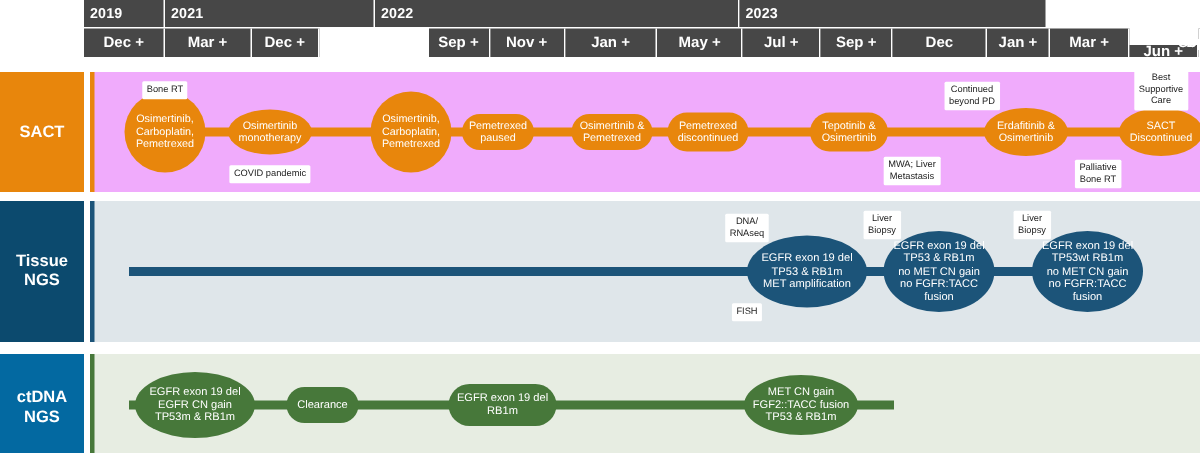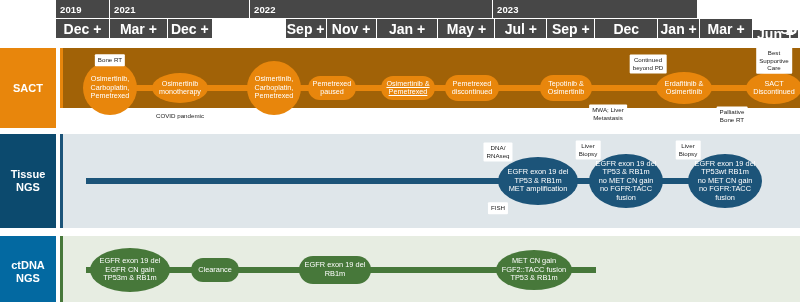--- a/index.html
+++ b/index.html
@@ -48,21 +48,21 @@
     padding-left: 4px;
     box-sizing: border-box;
     border-right: 1px solid #ffffff;
     letter-spacing: .1px;
   }
   .year-cell:last-child { border-right: none; }
 
   .month-cell {
     background: #474747;
     color: #ffffff;
-    font-size: 14px;
+    font-size: 10px;
     font-weight: bold;
     display: flex;
     align-items: center;
     justify-content: center;
     box-sizing: border-box;
     border-right: 1px solid #ffffff;
     white-space: nowrap;
   }
   .month-cell:last-child { border-right: none; }
 
@@ -104,21 +104,21 @@
   }
 
   .lane-sact   { top: 48px;  height: 80px; }
   .lane-tissue { top: 134px; height: 94px; }
   .lane-ctdna  { top: 236px; height: 66px; }
 
   .lane-sact   .lane-label { height: 80px; background: #E8860C; }
   .lane-tissue .lane-label { height: 94px; background: #0c4a6e; }
   .lane-ctdna  .lane-label { height: 72px; background: #0369a1; }
 
-  .lane-sact   .lane-body { height: 60px; background: #a16207; }
+  .lane-sact   .lane-body { height: 80px; background: #f0abfc; }
   .lane-tissue .lane-body { height: 94px; background: #DFE6EA; }
   .lane-ctdna  .lane-body { height: 66px; background: #E7EDE2; }
 
   .lane-sact   .lane-rule { background: #E8860C; }
   .lane-tissue .lane-rule { background: #1C5479; }
   .lane-ctdna  .lane-rule { background: #47783A; }
 
   
   .track {
     position: absolute;
@@ -216,21 +216,21 @@
         <div class="node circle" style="left: 214px; top: 40px; width: 54px; height: 54px;">
           <div style="white-space: pre-line;">Osimertinib,
 Carboplatin,
 Pemetrexed</div>
         </div>
         <div class="node pill" style="left: 272px; top: 40px; width: 48px; height: 24px;">
           <div style="white-space: pre-line;">Pemetrexed
 paused</div>
         </div>
         <div class="node pill" style="left: 348px; top: 40px; width: 54px; height: 24px;">
-          <div style="white-space: pre-line; text-decoration: underline;">Osimertinib &amp;
+          <div style="white-space: pre-line;">Osimertinib &amp;
 Pemetrexed</div>
         </div>
         <div class="node pill" style="left: 412px; top: 40px; width: 54px; height: 26px;">
           <div style="white-space: pre-line;">Pemetrexed
 discontinued</div>
         </div>
         <div class="node pill" style="left: 506px; top: 40px; width: 52px; height: 26px;">
           <div style="white-space: pre-line;">Tepotinib &amp;
 Osimertinib</div>
         </div>

